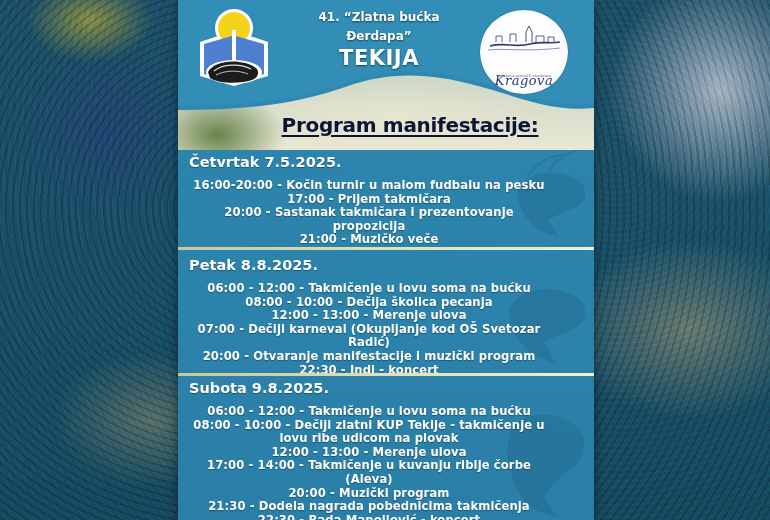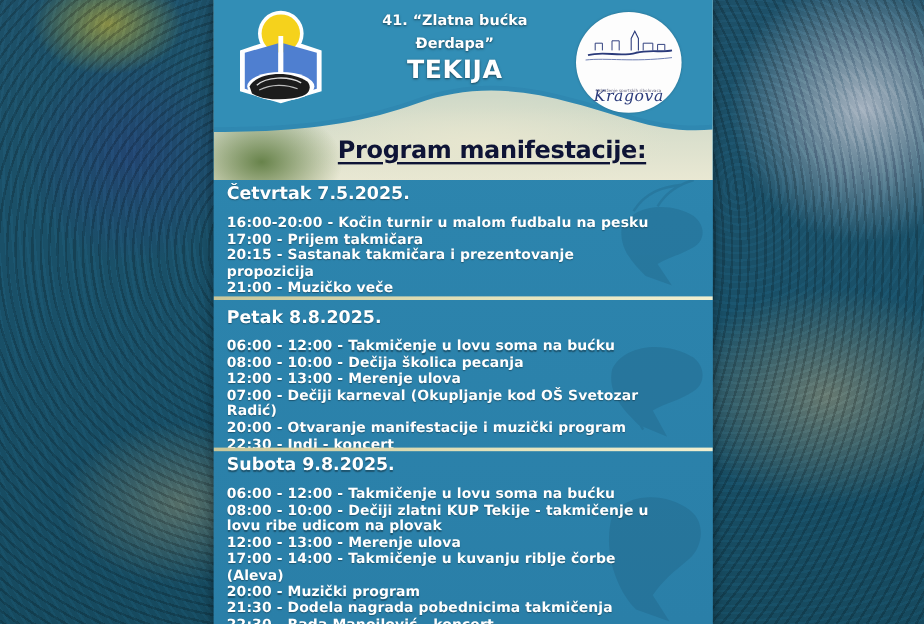--- a/index.html
+++ b/index.html
@@ -71,21 +71,21 @@
       color: #0e1436; text-decoration: underline; text-decoration-thickness: 2px;
       text-underline-offset: 3px; letter-spacing: -0.3px; margin-left: 48px;
     }
     .day {
       position: absolute; left: 0; width: 416px; color: #ffffff;
       text-shadow: 0 1px 1px rgba(0,0,0,0.35);
     }
     .day-title {
       font-weight: bold; font-size: 14.5px; margin-left: 11px; line-height: 18px;
     }
-    .events { margin: 8px 0 16px 11px; padding: 0; list-style: none; }
+    .events { margin: 8px 0 16px 11px; padding: 0; list-style: none; text-align: center; }
     .events li { font-size: 11.6px; font-weight: bold; line-height: 13.6px; width: 360px; letter-spacing: 0.1px; }
     .sep {
       position: absolute; left: 0; width: 416px; height: 3px;
       background: linear-gradient(90deg, #c9c79a 0%, #e5e4bd 60%, #f0efd0 100%);
     }
     .fish { position: absolute; opacity: 0.28; }
   </style>
 </head>
 <body>
 
@@ -142,21 +142,21 @@
   </svg>
   <svg class="fish" style="left:318px; top:400px; width:98px; height:120px;" viewBox="0 0 98 120">
     <path d="M14,30 C26,10 60,10 80,26 C92,36 90,56 78,66 C66,76 56,84 48,96 L62,118 L34,108 C18,92 6,60 14,30 Z" fill="#1d5a7a"></path>
   </svg>
 
   <div class="day" style="top:153px;">
     <div class="day-title">Četvrtak 7.5.2025.</div>
     <ul class="events">
       <li>16:00-20:00 - Kočin turnir u malom fudbalu na pesku</li>
       <li>17:00 - Prijem takmičara</li>
-      <li>20:15 - Sastanak takmičara i prezentovanje propozicija</li>
+      <li>20:00 - Sastanak takmičara i prezentovanje propozicija</li>
       <li>21:00 - Muzičko veče</li>
     </ul>
   </div>
 
   <div class="sep" style="top:247px;"></div>
 
   <div class="day" style="top:256px;">
     <div class="day-title">Petak 8.8.2025.</div>
     <ul class="events">
       <li>06:00 - 12:00 - Takmičenje u lovu soma na bućku</li>

